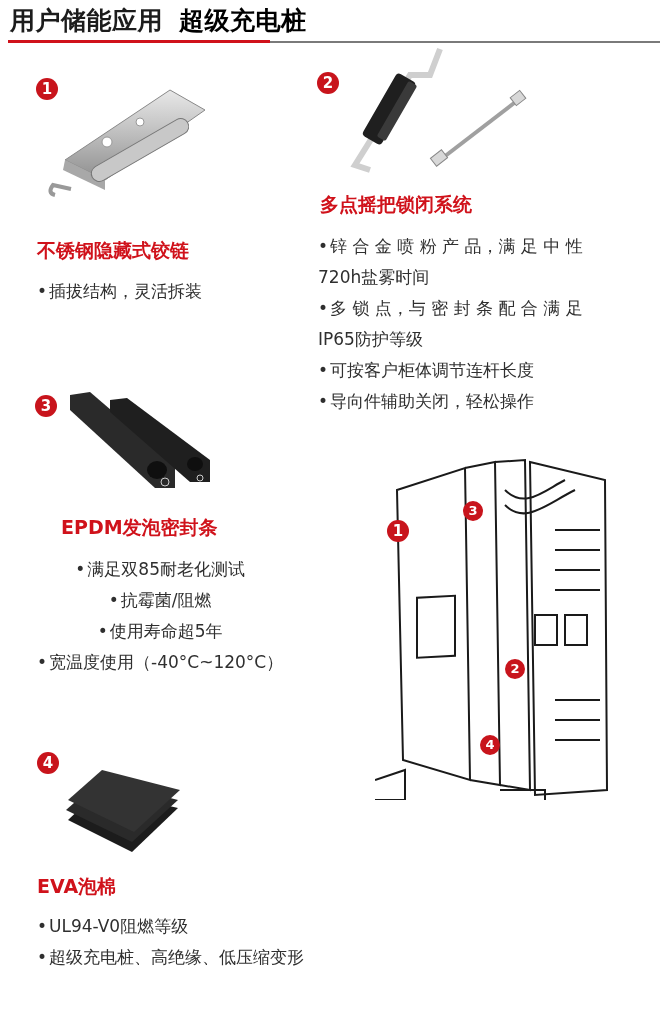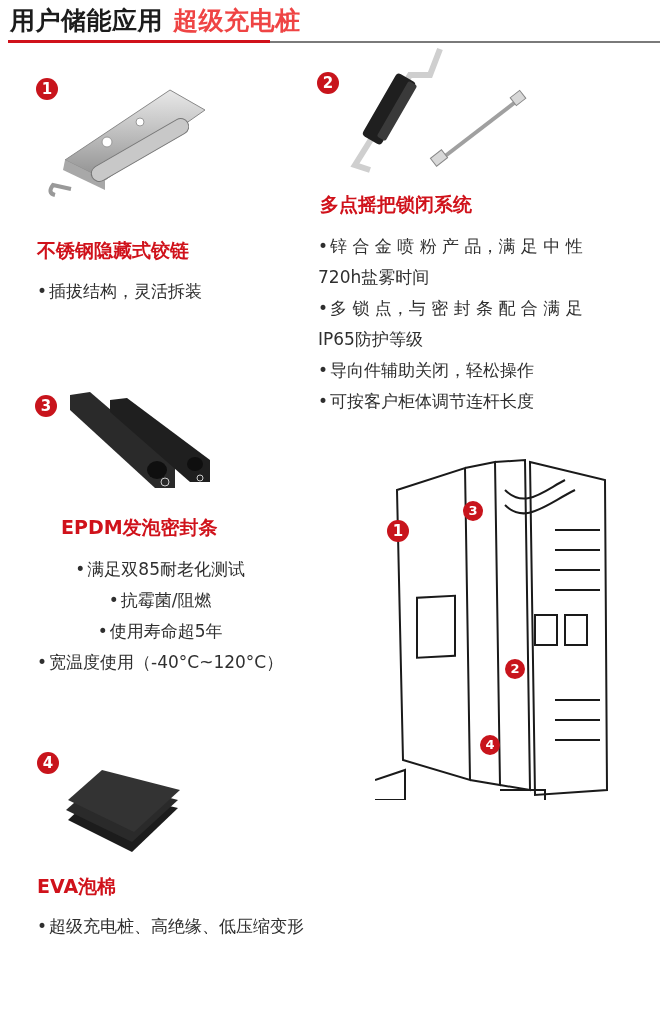--- a/index.html
+++ b/index.html
@@ -1,21 +1,21 @@
 <!DOCTYPE html>
 <html><head>
 <meta charset="utf-8">
 <style>
   * { margin:0; padding:0; box-sizing:border-box; }
   body { width:670px; height:1021px; background:#ffffff; position:relative; overflow:hidden;
          font-family:"DejaVu Sans","Liberation Sans",sans-serif; color:#2b2b2b; }
   .abs { position:absolute; }
   .hdr-title { left:10px; top:4px; font-size:25px; font-weight:bold; letter-spacing:0.5px; white-space:nowrap; }
   .hdr-black { color:#1c1c1c;text-align:right; }
-  .hdr-red { color:#ef4444; margin-left:10px; }
+  .hdr-red { color:#000000; margin-left:16px; }
   .rule-red { left:8px; top:40px; width:262px; height:3px; background:#d0121b; }
   .rule-gray { left:270px; top:41px; width:390px; height:2px; background:#7a7a7a; }
   .badge { width:22px; height:22px; border-radius:50%; background:#c8141c; color:#fff;
            font-weight:bold; font-size:15px; line-height:22px; text-align:center; }
   .sec-title { color:#d0121b; font-weight:bold; font-size:19px; white-space:nowrap;text-align:center; }
   .bullets { font-size:17px; line-height:31px; color:#2f2f2f; white-space:nowrap; }
   .bullets .li::before { content:"•"; margin-right:2px; }
   .bullets .cont { }
   svg { display:block; }
 </style>
@@ -63,22 +63,22 @@
 <div class="abs sec-title" style="left:37px;top:238px;">不锈钢隐藏式铰链</div>
 <div class="abs bullets" style="left:37px;top:276px;">
   <div class="li">插拔结构，灵活拆装</div>
 </div>
 
 <div class="abs bullets" style="left:318px;top:231px;">
   <div class="li">锌 合 金 喷 粉 产 品，满 足 中 性</div>
   <div class="cont">720h盐雾时间</div>
   <div class="li">多 锁 点，与 密 封 条 配 合 满 足</div>
   <div class="cont">IP65防护等级</div>
+  <div class="li">可按客户柜体调节连杆长度</div>
   <div class="li">导向件辅助关闭，轻松操作</div>
-  <div class="li">可按客户柜体调节连杆长度</div>
 </div>
 
 <div class="abs badge" style="left:35px;top:395px;">3</div>
 <div class="abs" style="left:65px;top:390px;width:150px;height:100px;">
   <svg width="150" height="100" viewBox="0 0 150 100">
     <polygon points="5,5 25,2 110,75 110,98 90,98 5,20" fill="#2a2a2a"></polygon>
     <polygon points="45,10 62,8 145,70 145,92 125,92 45,22" fill="#1f1f1f"></polygon>
     <ellipse cx="92" cy="80" rx="10" ry="9" fill="#0f0f0f"></ellipse>
     <ellipse cx="130" cy="74" rx="8" ry="7" fill="#0f0f0f"></ellipse>
     <circle cx="100" cy="92" r="4" fill="none" stroke="#ccc"></circle>
@@ -96,20 +96,21 @@
 <div class="abs badge" style="left:37px;top:752px;">4</div>
 <div class="abs" style="left:60px;top:760px;width:130px;height:95px;">
   <svg width="130" height="95" viewBox="0 0 130 95">
     <polygon points="8,60 40,30 118,48 72,92" fill="#1c1c1c"></polygon>
     <polygon points="6,50 40,20 118,40 72,82" fill="#2a2a2a"></polygon>
     <polygon points="8,40 42,10 120,30 74,72" fill="#333333"></polygon>
   </svg>
 </div>
 <div class="abs sec-title" style="left:37px;top:874px;">EVA泡棉</div>
 <div class="abs bullets" style="left:37px;top:911px;">
+  <div class="li">UL94-V0阻燃等级</div>
   <div class="li">超级充电桩、高绝缘、低压缩变形</div>
 </div>
 
 <div class="abs" style="left:375px;top:450px;width:240px;height:350px;">
   <svg width="240" height="350" viewBox="0 0 240 350">
     <g fill="none" stroke="#1a1a1a" stroke-width="2">
       <path d="M22,40 L90,18 L95,330 L28,310 Z" fill="#fff"></path>
       <path d="M90,18 L120,12 L125,335 L95,330"></path>
       <rect x="42" y="150" width="38" height="60" transform="skewY(-3)"></rect>
       <path d="M120,12 L150,10 L155,340 L125,335"></path>

